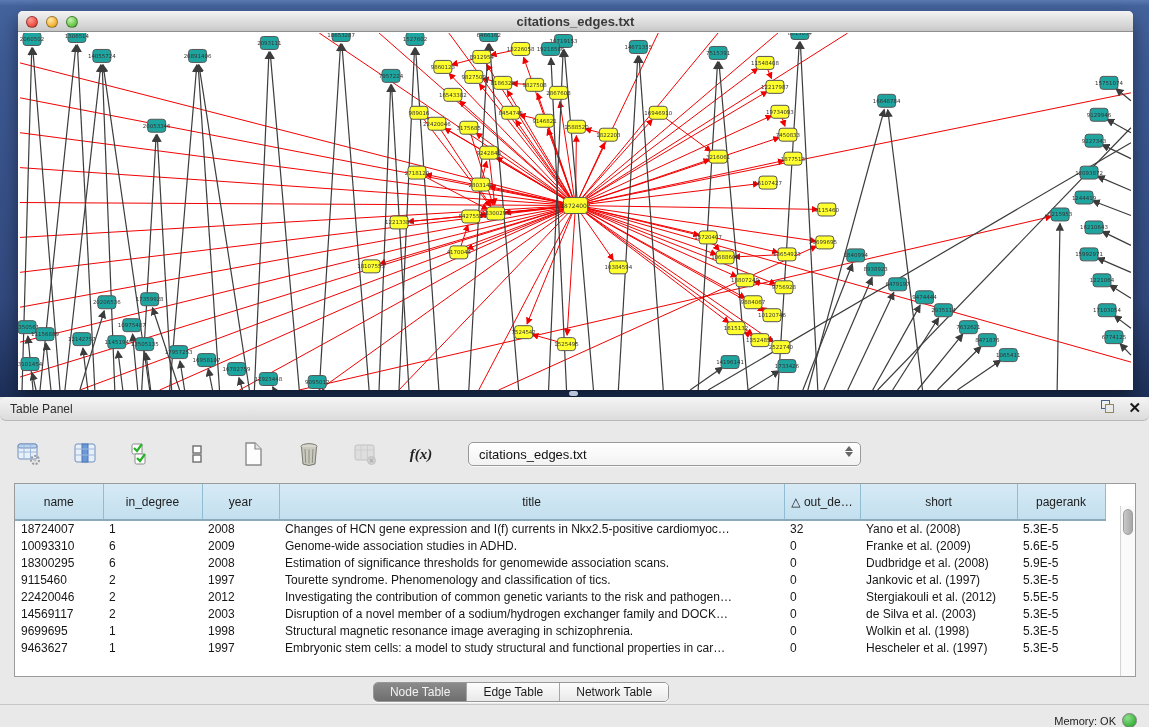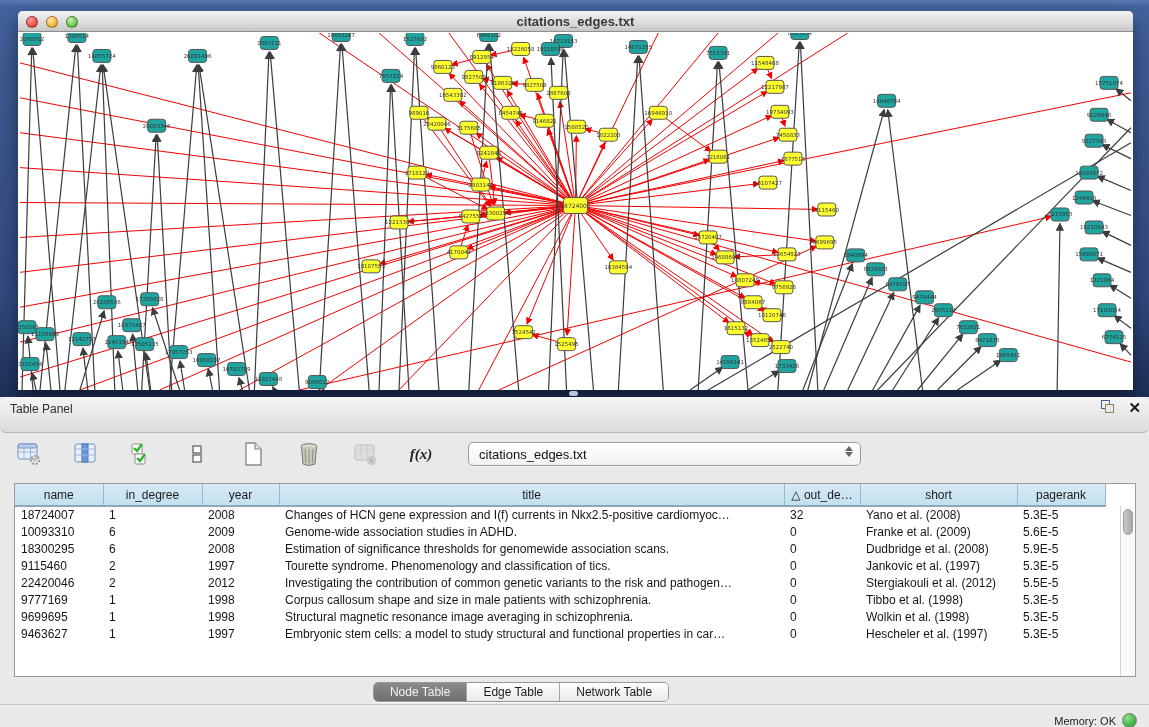--- a/index.html
+++ b/index.html
@@ -19,21 +19,21 @@
   .light.red    { background:radial-gradient(circle at 35% 30%, #ff9d96, #ee544a 60%, #c93a32); }
   .light.yellow { background:radial-gradient(circle at 35% 30%, #ffe9a8, #f5b63e 60%, #d1951f); }
   .light.green  { background:radial-gradient(circle at 35% 30%, #c4f2b0, #6fc94f 60%, #3f9e2d); }
   .canvas-wrap { position:absolute; left:0; top:22px; width:1115px; height:357px; background:#ffffff; overflow:hidden; }
   .canvas-wrap svg { display:block; }
   .splitter-dot { position:absolute; left:569px; top:391px; width:9px; height:5px; border-radius:3px;
     background:#b9c4d8; box-shadow:0 1px 1px rgba(0,0,0,.4); }
 
   
   .table-panel { position:absolute; left:0; top:397px; width:1149px; height:330px; background:#e9e9e9; }
-  .panel-bar { position:relative; height:36px; background:linear-gradient(180deg,#f4f4f4,#dcdcdc); border-bottom:1px solid #b8b8b8;border-radius:6px; }
+  .panel-bar { position:relative; height:24px; background:linear-gradient(180deg,#f4f4f4,#dcdcdc); border-bottom:1px solid #b8b8b8;border-radius:6px; }
   .panel-bar .panel-title { position:absolute; left:10px; top:5px; font-size:12px; color:#2e2e2e; }
   .panel-bar .bar-icons { position:absolute; right:8px; top:3px; display:flex; gap:12px; align-items:center; }
   .float-ico { position:relative; width:15px; height:15px; }
   .float-ico .sq1 { position:absolute; left:0; top:0; width:9px; height:9px; border:1px solid #44618e; background:transparent; }
   .float-ico .sq2 { position:absolute; left:4px; top:4px; width:9px; height:9px; border:1px solid #8a8a5a; background:#e9e9e9; }
   .close-x { font-size:15px; font-weight:bold; color:#1a1a1a; line-height:15px; cursor:default; }
 
   .toolbar { position:absolute; left:14px; top:39px; height:36px; display:flex; align-items:center; gap:26px; }
   .tbtn { width:30px; height:30px; display:flex; align-items:center; justify-content:center; background:transparent; border:none; }
   .tbtn.disabled { opacity:.5; }
@@ -41,21 +41,21 @@
   .combo { position:relative; margin-left:6px; width:393px; height:24px; border:1px solid #9a9a9a; border-radius:5px;
     background:linear-gradient(180deg,#ffffff,#f2f2f2); box-shadow:0 1px 0 rgba(255,255,255,.7); display:flex; align-items:center; }
   .combo .val { margin-left:10px; font-size:13px; color:#111; }
   .combo .updown { position:absolute; right:7px; top:3px; display:flex; flex-direction:column; gap:1px; }
   .combo .updown i { width:0; height:0; border-left:4px solid transparent; border-right:4px solid transparent; display:block; }
   .combo .updown .up { border-bottom:5px solid #666; }
   .combo .updown .dn { border-top:5px solid #666; }
 
   .grid-box { position:absolute; left:14px; top:86px; width:1122px; height:194px; border:1px solid #9b9b9b; background:#fff; overflow:hidden; }
   table.node-table { border-collapse:collapse; table-layout:fixed; width:1090px; font-size:12px; }
-  table.node-table th { height:22px; background:linear-gradient(180deg,#d6eaf5,#c3dfee); border-right:1px solid #90bdd3; border-bottom:2px solid #8aa9ba;
+  table.node-table th { height:36px; background:linear-gradient(180deg,#d6eaf5,#c3dfee); border-right:1px solid #90bdd3; border-bottom:2px solid #8aa9ba;
     font-weight:normal; color:#1c1c1c; text-align:center; overflow:hidden; white-space:nowrap; }
   table.node-table td { height:17px; padding:0 6px; color:#161616; white-space:nowrap; overflow:hidden; }
   .c0{width:88px} .c1{width:99px} .c2{width:77px} .c3{width:505px} .c4{width:76px} .c5{width:157px} .c6{width:88px}
   td.c5 { padding-left:14px;margin-top:24px; }
   .vscroll { position:absolute; right:0; top:22px; width:15px; height:171px; background:#fafafa; border-left:1px solid #d4d4d4; }
   .vscroll .thumb { position:absolute; left:2px; top:3px; width:10px; height:26px; border-radius:6px; background:linear-gradient(90deg,#c9c9c9,#a8a8a8); border:1px solid #9e9e9e; }
 
   .tabs-row { position:absolute; left:0; top:285px; width:1042px; height:22px; display:flex; justify-content:center; }
   .segmented { display:flex; height:20px; border:1px solid #979797; border-radius:5px; overflow:hidden; box-shadow:0 1px 0 rgba(255,255,255,.8); }
   .segment { padding:0 16px; font-size:12px; line-height:19px; color:#1c1c1c; background:linear-gradient(180deg,#fdfdfd,#e9e9e9); border-right:1px solid #a5a5a5; }
@@ -797,26 +797,26 @@
           <tr>
             <td class="c0">22420046</td>
             <td class="c1">2</td>
             <td class="c2">2012</td>
             <td class="c3">Investigating the contribution of common genetic variants to the risk and pathogen…</td>
             <td class="c4">0</td>
             <td class="c5">Stergiakouli et al. (2012)</td>
             <td class="c6">5.5E-5</td>
           </tr>
           <tr>
-            <td class="c0">9777169</td>
-            <td class="c1">1</td>
-            <td class="c2">1998</td>
-            <td class="c3">Corpus callosum shape and size in male patients with schizophrenia.</td>
+            <td class="c0">14569117</td>
+            <td class="c1">2</td>
+            <td class="c2">2003</td>
+            <td class="c3">Disruption of a novel member of a sodium/hydrogen exchanger family and DOCK…</td>
             <td class="c4">0</td>
-            <td class="c5">Tibbo et al. (1998)</td>
+            <td class="c5">de Silva et al. (2003)</td>
             <td class="c6">5.3E-5</td>
           </tr>
           <tr>
             <td class="c0">9699695</td>
             <td class="c1">1</td>
             <td class="c2">1998</td>
             <td class="c3">Structural magnetic resonance image averaging in schizophrenia.</td>
             <td class="c4">0</td>
             <td class="c5">Wolkin et al. (1998)</td>
             <td class="c6">5.3E-5</td>

